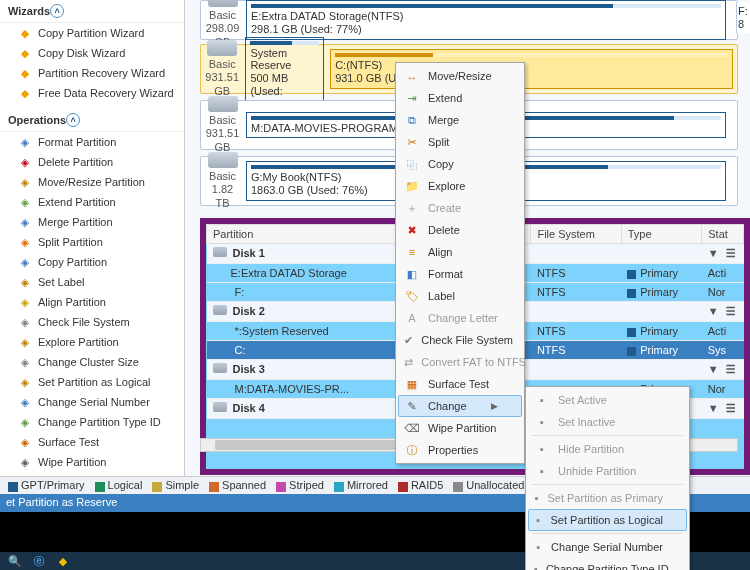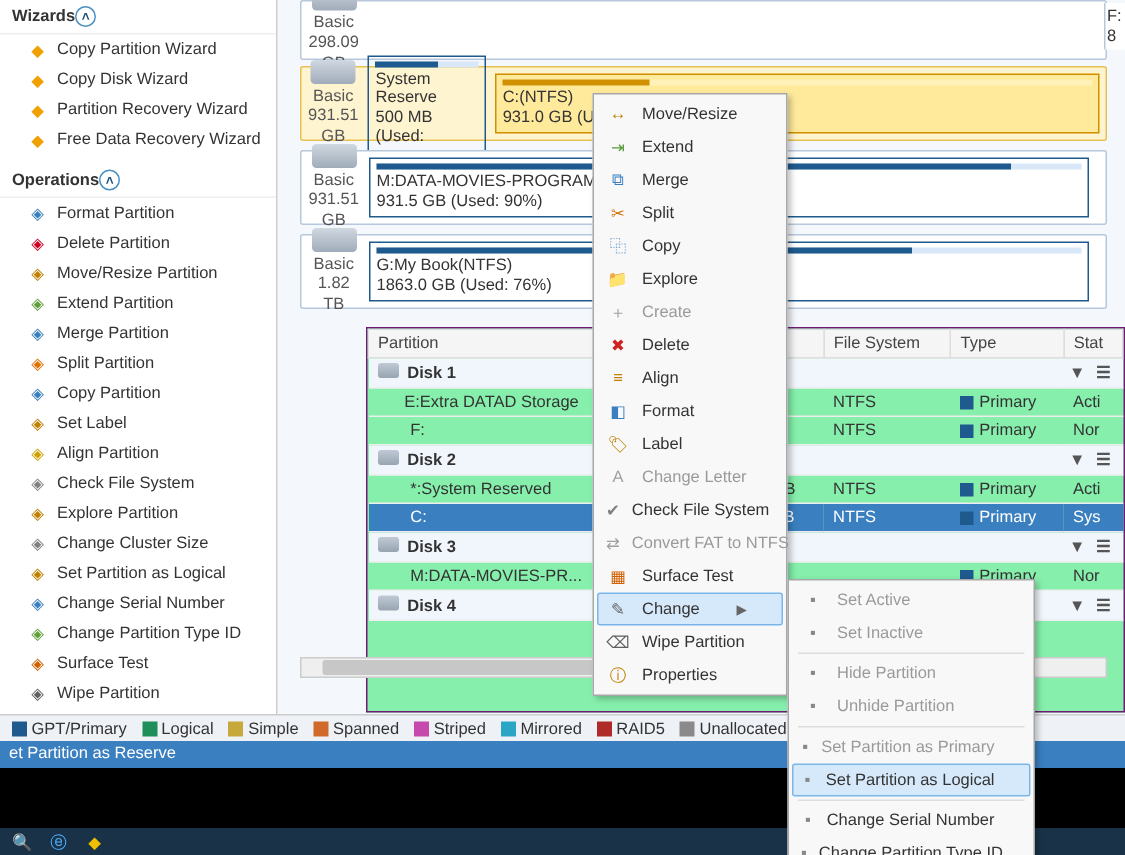--- a/index.html
+++ b/index.html
@@ -38,21 +38,21 @@
   .diskicon { width:35px; text-align:center; font-size:9px; color:#555; line-height:1.2;}
   .diskicon .dsk{ width:30px; height:16px; background:linear-gradient(#d0d8e0,#a0acba); border-radius:3px; margin:0 auto 2px;}
   .partbox { border:1px solid #1e5a8e; padding:3px 4px; font-size:10px; line-height:1.15; position:relative; overflow:hidden;}
   .usage   { height:4px; background:#d8e8f8; margin-bottom:2px; position:relative;}
   .usage > span{ position:absolute; left:0; top:0; bottom:0; background:#1e5a8e;}
   .partbox.sel{ background:#ffea9c; border-color:#d09000;}
   .partbox.sel .usage{ background:#fff1b8;}
   .partbox.sel .usage>span{ background:#d09000;}
 
   
-  .tbl-wrap { position:absolute; left:15px; right:0; top:218px; bottom:95px; background:#86efac; border:1px solid #701a75; overflow:hidden;margin-left:44px;}
+  .tbl-wrap { position:absolute; left:15px; right:0; top:218px; bottom:95px; background:#7dd3fc; border:6px solid #701a75; overflow:hidden;}
   table { border-collapse:collapse; width:100%; }
   th { background:#f5f5f5; border:1px solid #ddd; padding:3px 6px; text-align:left; font-weight:normal; color:#444;}
   td { border-bottom:1px solid #eee; padding:3px 6px; white-space:nowrap;}
   tr.disk-row td{ background:#f1f6fc; font-weight:bold;}
   tr.disk-row .dskico{ display:inline-block; width:14px; height:10px; background:linear-gradient(#c0cad6,#98a4b2); border-radius:2px; margin-right:6px;}
   tr.part-row.sel td{ background:#3a7fc0; color:#fff;}
   .sq{ display:inline-block; width:9px; height:9px; margin-right:4px; vertical-align:middle;}
   .sq-primary{ background:#1e5a8e;}
   .row-actions{ float:right; color:#555; letter-spacing:2px;}
 
@@ -186,20 +186,27 @@
 </div>
 
 <div class="main">
   <div id="diskcards">
       <div class="diskcard " style="top:0px;height:40px">
        <div class="diskicon">
          <div class="dsk"></div>
           <div>Basic</div>
          <div>298.09 GB</div>
        </div>
+       <div class="partbox " style="width:480px">
+        <div class="usage">
+            <span style="width:77%"></span>
+          </div>
+        <div>E:Extra DATAD Storage(NTFS)</div>
+        <div>298.1 GB (Used: 77%)</div>
+      </div>
      </div>
       <div class="diskcard sel" style="top:44px;height:50px">
        <div class="diskicon">
          <div class="dsk"></div>
           <div>Basic</div>
          <div>931.51 GB</div>
        </div>
        <div class="partbox " style="width:80px">
         <div class="usage">
             <span style="width:60%"></span>
@@ -219,21 +226,20 @@
        <div class="diskicon">
          <div class="dsk"></div>
           <div>Basic</div>
          <div>931.51 GB</div>
        </div>
        <div class="partbox " style="width:480px">
         <div class="usage">
             <span style="width:90%"></span>
           </div>
         <div>M:DATA-MOVIES-PROGRAMS(NTFS)</div>
-        <div>931.5 GB (Used: 90%)</div>
       </div>
      </div>
       <div class="diskcard " style="top:156px;height:50px">
        <div class="diskicon">
          <div class="dsk"></div>
           <div>Basic</div>
          <div>1.82 TB</div>
        </div>
        <div class="partbox " style="width:480px">
         <div class="usage">

